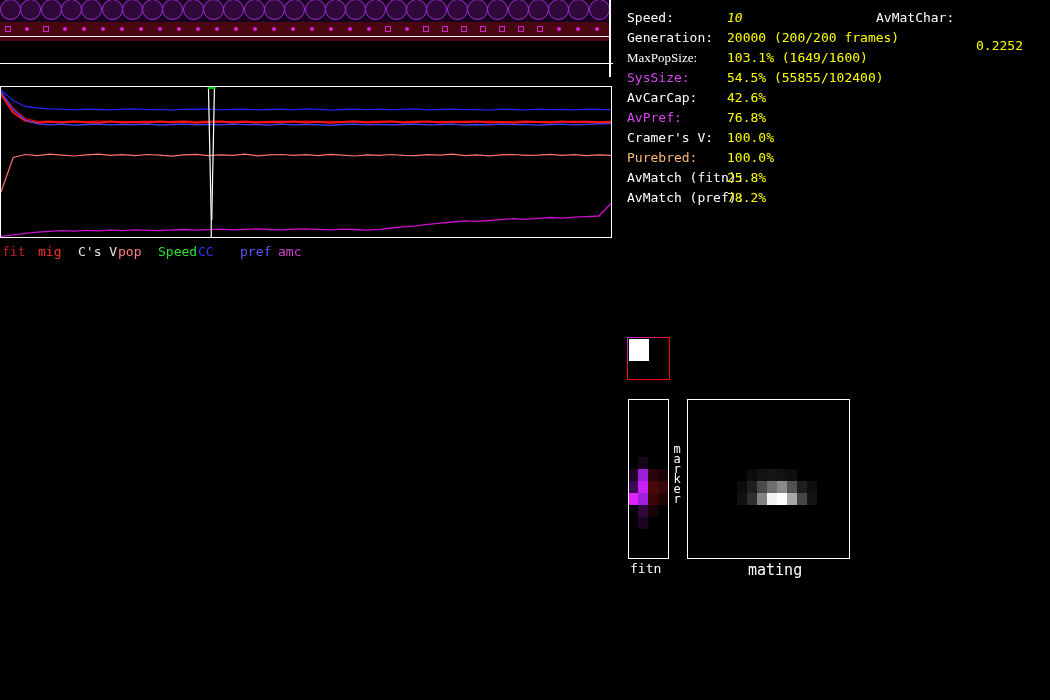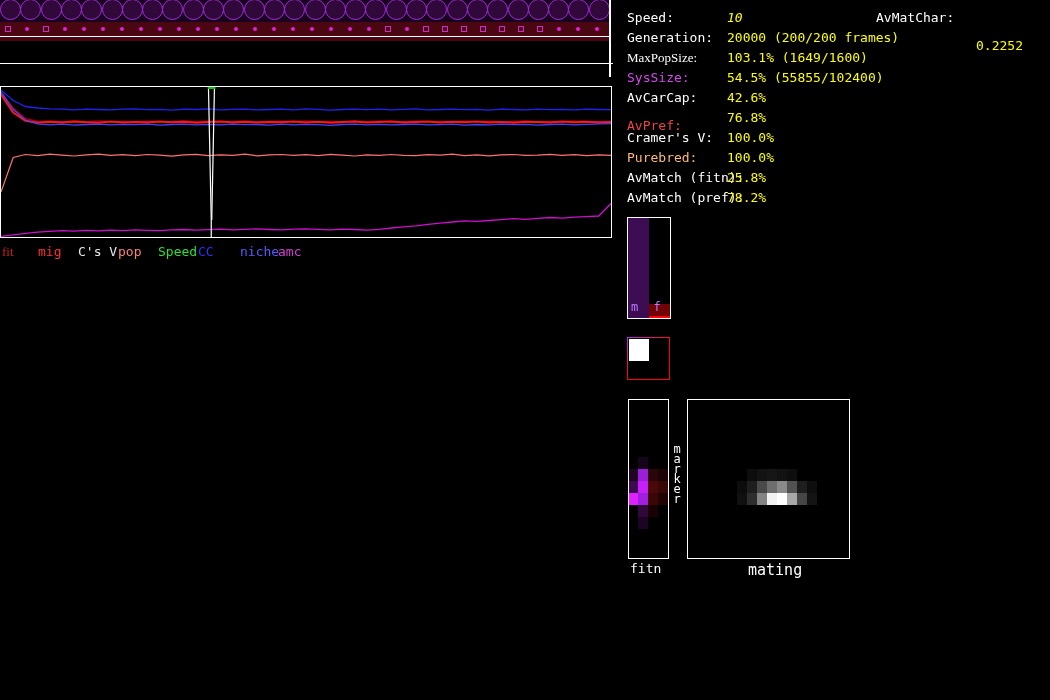--- a/index.html
+++ b/index.html
@@ -130,61 +130,55 @@
         <polyline points="0.0,3.0 12.2,13.5 24.4,19.5 36.6,21.0 48.8,21.8 61.0,22.2 73.2,22.8 85.4,22.1 97.6,22.5 109.8,22.9 122.0,22.2 134.2,21.8 146.4,22.6 158.6,22.4 170.8,23.1 183.0,22.2 195.2,22.5 207.4,21.9 219.6,22.8 231.8,22.4 244.0,22.1 256.2,22.9 268.4,22.5 280.6,22.2 292.8,22.8 305.0,21.9 317.2,22.4 329.4,23.1 341.6,22.5 353.8,22.1 366.0,22.6 378.2,22.2 390.4,22.9 402.6,22.4 414.8,21.9 427.0,22.8 439.2,22.5 451.4,22.1 463.6,22.6 475.8,22.4 488.0,23.1 500.2,22.2 512.4,22.5 524.6,22.8 536.8,22.1 549.0,22.6 561.2,22.4 573.4,22.9 585.6,22.2 597.8,22.5 610.0,22.6" fill="none" stroke="#2222ee" stroke-width="1.3"></polyline>
         <polyline points="0.0,4.5 12.2,22.5 24.4,33.0 36.6,36.8 48.8,37.8 61.0,37.2 73.2,38.1 85.4,37.5 97.6,37.1 109.8,37.9 122.0,37.4 134.2,37.6 146.4,37.2 158.6,38.1 170.8,37.5 183.0,37.1 195.2,37.8 207.4,37.4 219.6,37.9 231.8,37.2 244.0,37.6 256.2,37.5 268.4,38.1 280.6,37.2 292.8,37.8 305.0,37.4 317.2,37.6 329.4,38.3 341.6,37.5 353.8,37.2 366.0,37.9 378.2,37.4 390.4,37.8 402.6,37.5 414.8,37.1 427.0,37.9 439.2,37.6 451.4,37.2 463.6,38.1 475.8,37.5 488.0,37.8 500.2,37.2 512.4,37.6 524.6,37.4 536.8,38.1 549.0,37.5 561.2,37.1 573.4,37.8 585.6,37.4 597.8,36.9 610.0,36.6" fill="none" stroke="#4444ff" stroke-width="1.3"></polyline>
         <polyline points="0.0,149.3 12.2,147.8 24.4,146.3 36.6,145.2 48.8,144.3 61.0,143.7 73.2,144.2 85.4,143.4 97.6,143.8 109.8,143.1 122.0,143.6 134.2,142.8 146.4,143.3 158.6,143.7 170.8,142.9 183.0,142.5 195.2,143.1 207.4,142.7 219.6,142.2 231.8,142.8 244.0,142.3 256.2,141.9 268.4,142.5 280.6,142.9 292.8,142.2 305.0,141.8 317.2,142.3 329.4,142.8 341.6,142.1 353.8,142.5 366.0,143.1 378.2,142.3 390.4,141.0 402.6,139.8 414.8,138.8 427.0,137.3 439.2,136.2 451.4,135.0 463.6,133.8 475.8,134.4 488.0,133.5 500.2,132.6 512.4,131.7 524.6,132.3 536.8,131.3 549.0,130.5 561.2,131.1 573.4,130.2 585.6,129.6 597.8,129.0 610.0,116.5" fill="none" stroke="#cc10cc" stroke-width="1.3"></polyline>
         <path d="M207.45,0 L210.25,133 L210.25,150" fill="none" stroke="#ffffff" stroke-width="1.2"></path>
         <path d="M213.45,0 L210.75,133" fill="none" stroke="#ffffff" stroke-width="1.2"></path>
         <rect x="206.95" y="0" width="7.5" height="2" fill="#00cc00"></rect>
       </svg>
   </div>
 
   <div id="legend">
-      <span class="legend-item" style="left: 2px; color: rgb(192, 32, 32); font-family: Liberation Serif, serif;">fit</span>
+      <span class="legend-item" style="left: 2px; color: rgb(192, 32, 32);">fit</span>
       <span class="legend-item" style="left: 38px; color: rgb(255, 48, 48);">mig</span>
       <span class="legend-item" style="left: 78px; color: rgb(232, 232, 232);">C's V</span>
       <span class="legend-item" style="left: 118px; color: rgb(255, 128, 128);">pop</span>
       <span class="legend-item" style="left: 158px; color: rgb(48, 224, 48);">Speed</span>
       <span class="legend-item" style="left: 198px; color: rgb(48, 48, 255);">CC</span>
-      <span class="legend-item" style="left: 240px; color: rgb(88, 88, 255);">niche</span>
+      <span class="legend-item" style="left: 240px; color: rgb(88, 88, 255);">pref</span>
       <span class="legend-item" style="left: 278px; color: rgb(208, 64, 208);">amc</span>
     </div>
 
   <div id="stats-panel">
     <span class="stat-label abs" id="avmatchar-label" style="color: rgb(255, 255, 255);">AvMatChar:</span>
     <span class="stat-value abs" id="avmatchar-value" style="color: rgb(255, 255, 0);">0.2252</span>
   <span class="stat-label abs" style="top: 11px; color: rgb(255, 255, 255);">Speed:</span>
       <span class="stat-value abs" style="top: 11px; color: rgb(255, 255, 0); font-style: italic;">10</span>
       <span class="stat-label abs" style="top: 31px; color: rgb(255, 255, 255);">Generation:</span>
       <span class="stat-value abs" style="top: 31px; color: rgb(255, 255, 0);">20000 (200/200 frames)</span>
       <span class="stat-label abs" style="top: 51px; color: rgb(255, 255, 255); font-family: Liberation Serif, serif;">MaxPopSize:</span>
       <span class="stat-value abs" style="top: 51px; color: rgb(255, 255, 0);">103.1% (1649/1600)</span>
       <span class="stat-label abs" style="top: 71px; color: #d946ef;">SysSize:</span>
       <span class="stat-value abs" style="top: 71px; color: rgb(255, 255, 0);">54.5% (55855/102400)</span>
       <span class="stat-label abs" style="top: 91px; color: rgb(255, 255, 255);">AvCarCap:</span>
       <span class="stat-value abs" style="top: 91px; color: rgb(255, 255, 0);">42.6%</span>
-      <span class="stat-label abs" style="top: 111px; color: #ef4444; margin-top: 8px;">AvPref:</span>
+      <span class="stat-label abs" style="top: 111px; color: #d946ef;">AvPref:</span>
       <span class="stat-value abs" style="top: 111px; color: rgb(255, 255, 0);">76.8%</span>
       <span class="stat-label abs" style="top: 131px; color: rgb(255, 255, 255);">Cramer's V:</span>
       <span class="stat-value abs" style="top: 131px; color: rgb(255, 255, 0);">100.0%</span>
       <span class="stat-label abs" style="top: 151px; color: #fdba74;">Purebred:</span>
       <span class="stat-value abs" style="top: 151px; color: rgb(255, 255, 0);">100.0%</span>
       <span class="stat-label abs" style="top: 171px; color: rgb(255, 255, 255);">AvMatch (fitn):</span>
       <span class="stat-value abs" style="top: 171px; color: rgb(255, 255, 0);">25.8%</span>
       <span class="stat-label abs" style="top: 191px; color: rgb(255, 255, 255);">AvMatch (pref):</span>
       <span class="stat-value abs" style="top: 191px; color: rgb(255, 255, 0);">78.2%</span>
     </div>
 
-  <div id="sexbar-box" class="abs">
-    <div id="sexbar-m" style="background: rgb(60, 13, 82);"></div>
-    <div id="sexbar-f" style="background: rgb(112, 4, 4);"></div>
-    <div id="sexbar-f-line" style="background: rgb(255, 0, 0);"></div>
-    <div id="sexbar-label" style="color: rgb(181, 122, 255);">m f</div>
-  </div>
 
   <div id="matrix-box" class="abs" style="background: linear-gradient(140deg, rgb(184, 50, 240) 0%, rgb(255, 0, 0) 55%, rgb(255, 0, 0) 100%);">
     <div id="matrix-inner">
       <div id="matrix-cell" style="background: rgb(255, 255, 255);"></div>
     </div>
   </div>
 
   <div id="niche-box" class="abs">
       <div class="heat-cell" style="left: 9px; top: 57px; width: 10px; height: 12px; background: rgb(22, 4, 26);"></div>
       <div class="heat-cell" style="left: 0px; top: 69px; width: 10px; height: 12px; background: rgb(32, 5, 34);"></div>

